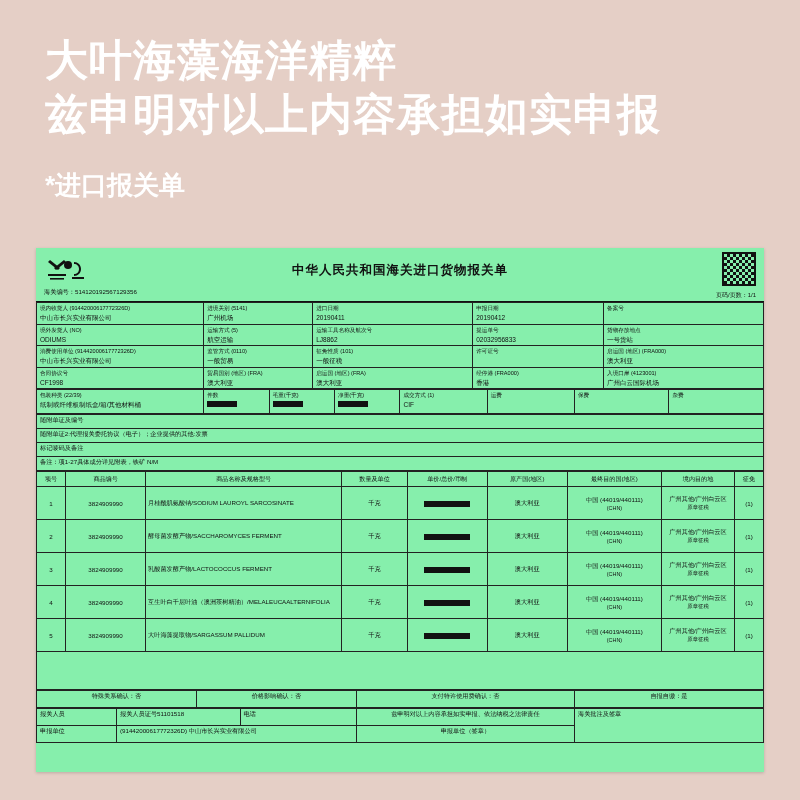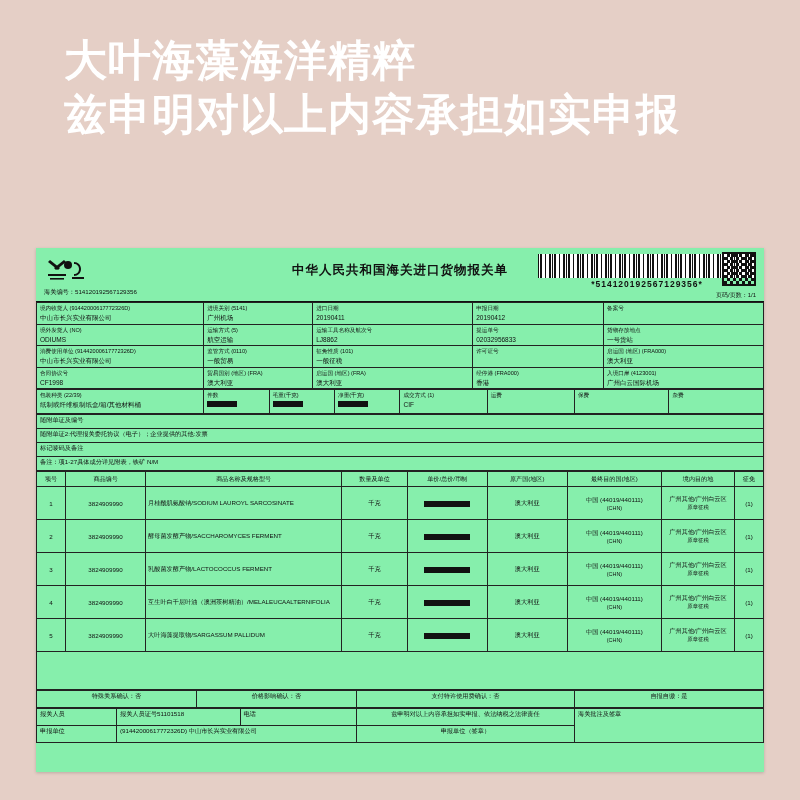--- a/index.html
+++ b/index.html
@@ -4,21 +4,21 @@
 <style>
   html,body{margin:0;padding:0;}
   body{
     width:800px;height:800px;
     background:#e5cfc6;
     font-family:"Liberation Sans", sans-serif;
     overflow:hidden;
     position:relative;
   }
   .hero{
-    padding:34px 0 0 64px;
+    padding:34px 0 0 45px;
     color:#ffffff;
   }
   .hero h1{
     margin:0;
     font-size:43px;
     line-height:1.25;
     font-weight:bold;
     letter-spacing:1px;
   }
   .hero .sub{
@@ -121,43 +121,40 @@
   .decl{font-size:6px;line-height:1.6;}
 </style>
 </head>
 <body>
 
 <div class="hero">
   <h1>
     <span>大叶海藻海洋精粹</span><br>
     <span>兹申明对以上内容承担如实申报</span>
   </h1>
+  <div class="sub">*进口报关单</div>
 </div>
 
 <div class="sheet">
 
   <div class="doc-head">
     <svg class="crest" viewBox="0 0 44 30">
       <g fill="#111">
         <path d="M4 4 L14 12 L12 14 L2 6 Z"></path>
         <path d="M18 4 L8 12 L10 14 L20 6 Z"></path>
         <circle cx="22" cy="9" r="4"></circle>
         <path d="M2 18 h18 v2 h-18 z"></path>
         <path d="M4 22 h14 v1.6 h-14 z"></path>
         <path d="M28 6 c4 0 7 3 7 7 s-3 7-7 7 v-2 c3 0 5-2 5-5 s-2-5-5-5 z"></path>
         <path d="M26 21 h12 v2 h-12 z"></path>
       </g>
     </svg>
 
     <div class="doc-title">中华人民共和国海关进口货物报关单</div>
 
-    <div class="barcode-wrap">
-      <div class="barcode"></div>
-      <div class="barcode-num">*514120192567129356*</div>
-    </div>
     <div class="qr2"></div>
 
     <div class="serialno">
       <span>海关编号：</span><span>514120192567129356</span>
     </div>
     <div class="pageno">页码/页数：1/1</div>
   </div>
 
   <table class="g">
     <colgroup>

